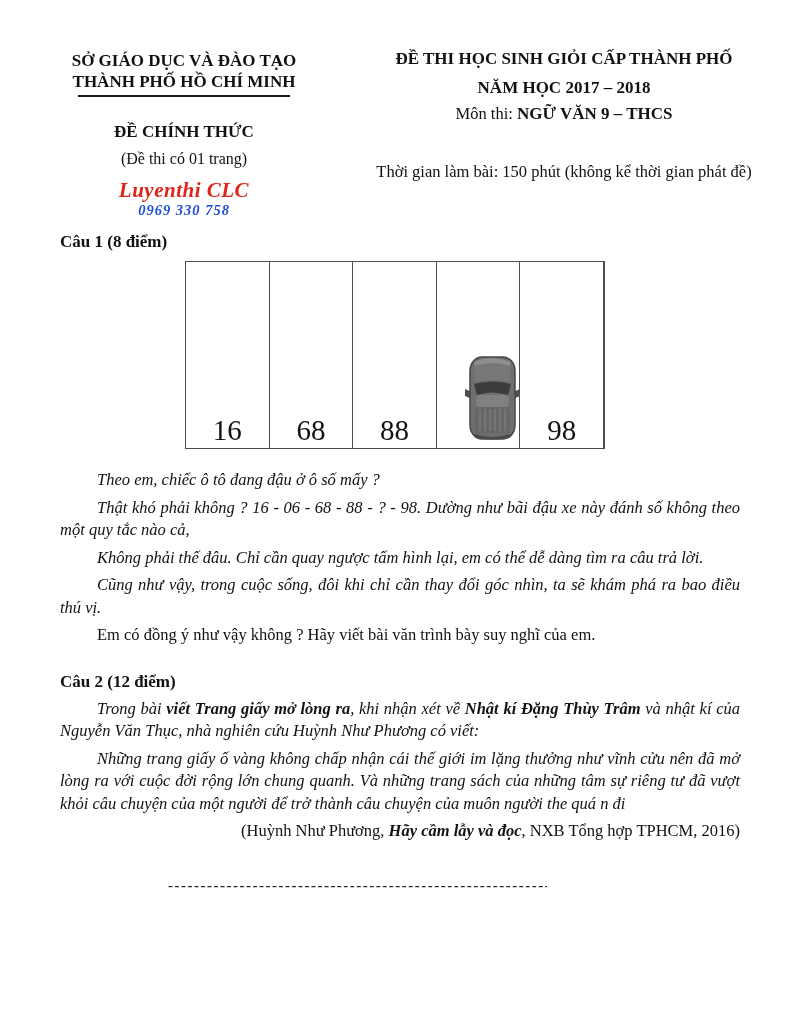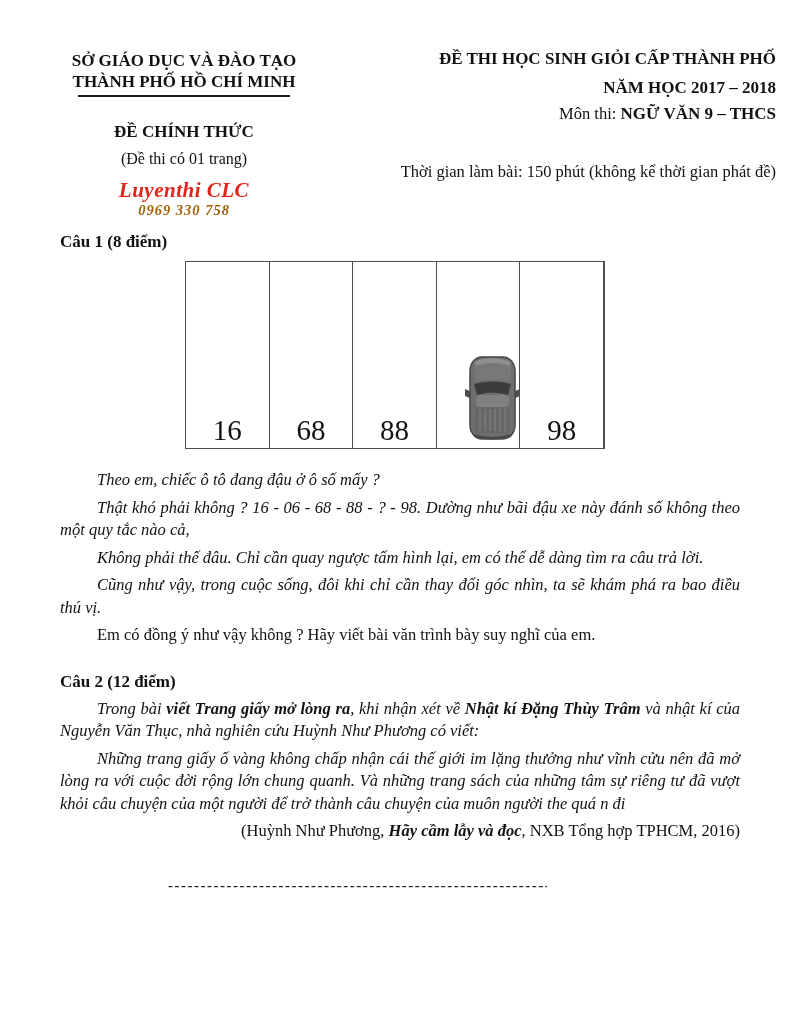--- a/index.html
+++ b/index.html
@@ -9,21 +9,21 @@
     color: #111;
     font-family: "Liberation Serif", "DejaVu Serif", serif;
     overflow: hidden;
     position: relative;
   }
   .page { position: relative; width: 800px; height: 1035px; }
 
   
   header { position: relative; height: 218px; }
   .hleft  { position: absolute; left: 38px;  top: 50px; width: 292px; text-align: center; }
-  .hright { position: absolute; left: 336px; top: 48px; width: 440px; text-align: right; }
+  .hright { position: absolute; left: 344px; top: 48px; width: 440px; text-align: center; }
   .b17 { font-weight: bold; font-size: 17px; line-height: 21px; }
   .r16 { font-size: 16px; line-height: 20px; }
   .rule { width: 212px; border-bottom: 2px solid #1c1c1c; margin: 3px auto 0 auto; }
   .exam-label { margin-top: 24px; }
   .page-note  { margin-top: 7px; text-align: center; }
   .brand { margin-top: 9px; font-size: 21px; font-weight: bold; font-style: italic; letter-spacing: .5px; }
   .brand-phone { font-size: 14.5px; font-weight: bold; font-style: italic; letter-spacing: 1px; margin-top: -1px; }
   .title2 { margin-top: 8px; }
   .subject-line { margin-top: 6px; font-size: 16.5px; }
   .subject-line b { font-size: 17px; }
@@ -64,21 +64,21 @@
 <div class="page">
 
   <header>
     <div class="hleft">
       <div class="b17">SỞ GIÁO DỤC VÀ ĐÀO TẠO</div>
       <div class="b17">THÀNH PHỐ HỒ CHÍ MINH</div>
       <div class="rule"></div>
       <div class="b17 exam-label">ĐỀ CHÍNH THỨC</div>
       <div class="r16 page-note">(Đề thi có 01 trang)</div>
       <div class="brand" style="color: rgb(223, 37, 27);">Luyenthi CLC</div>
-      <div class="brand-phone" style="color: #a16207;">0969 330 758</div>
+      <div class="brand-phone" style="color: #1d4ed8;">0969 330 758</div>
     </div>
     <div class="hright">
       <div class="b17">ĐỀ THI HỌC SINH GIỎI CẤP THÀNH PHỐ</div>
       <div class="b17 title2">NĂM HỌC 2017 – 2018</div>
       <div class="subject-line"><span>Môn thi: </span><b>NGỮ VĂN 9 – THCS</b></div>
       <div class="duration">Thời gian làm bài: 150 phút (không kể thời gian phát đề)</div>
     </div>
   </header>
 
   <main>

